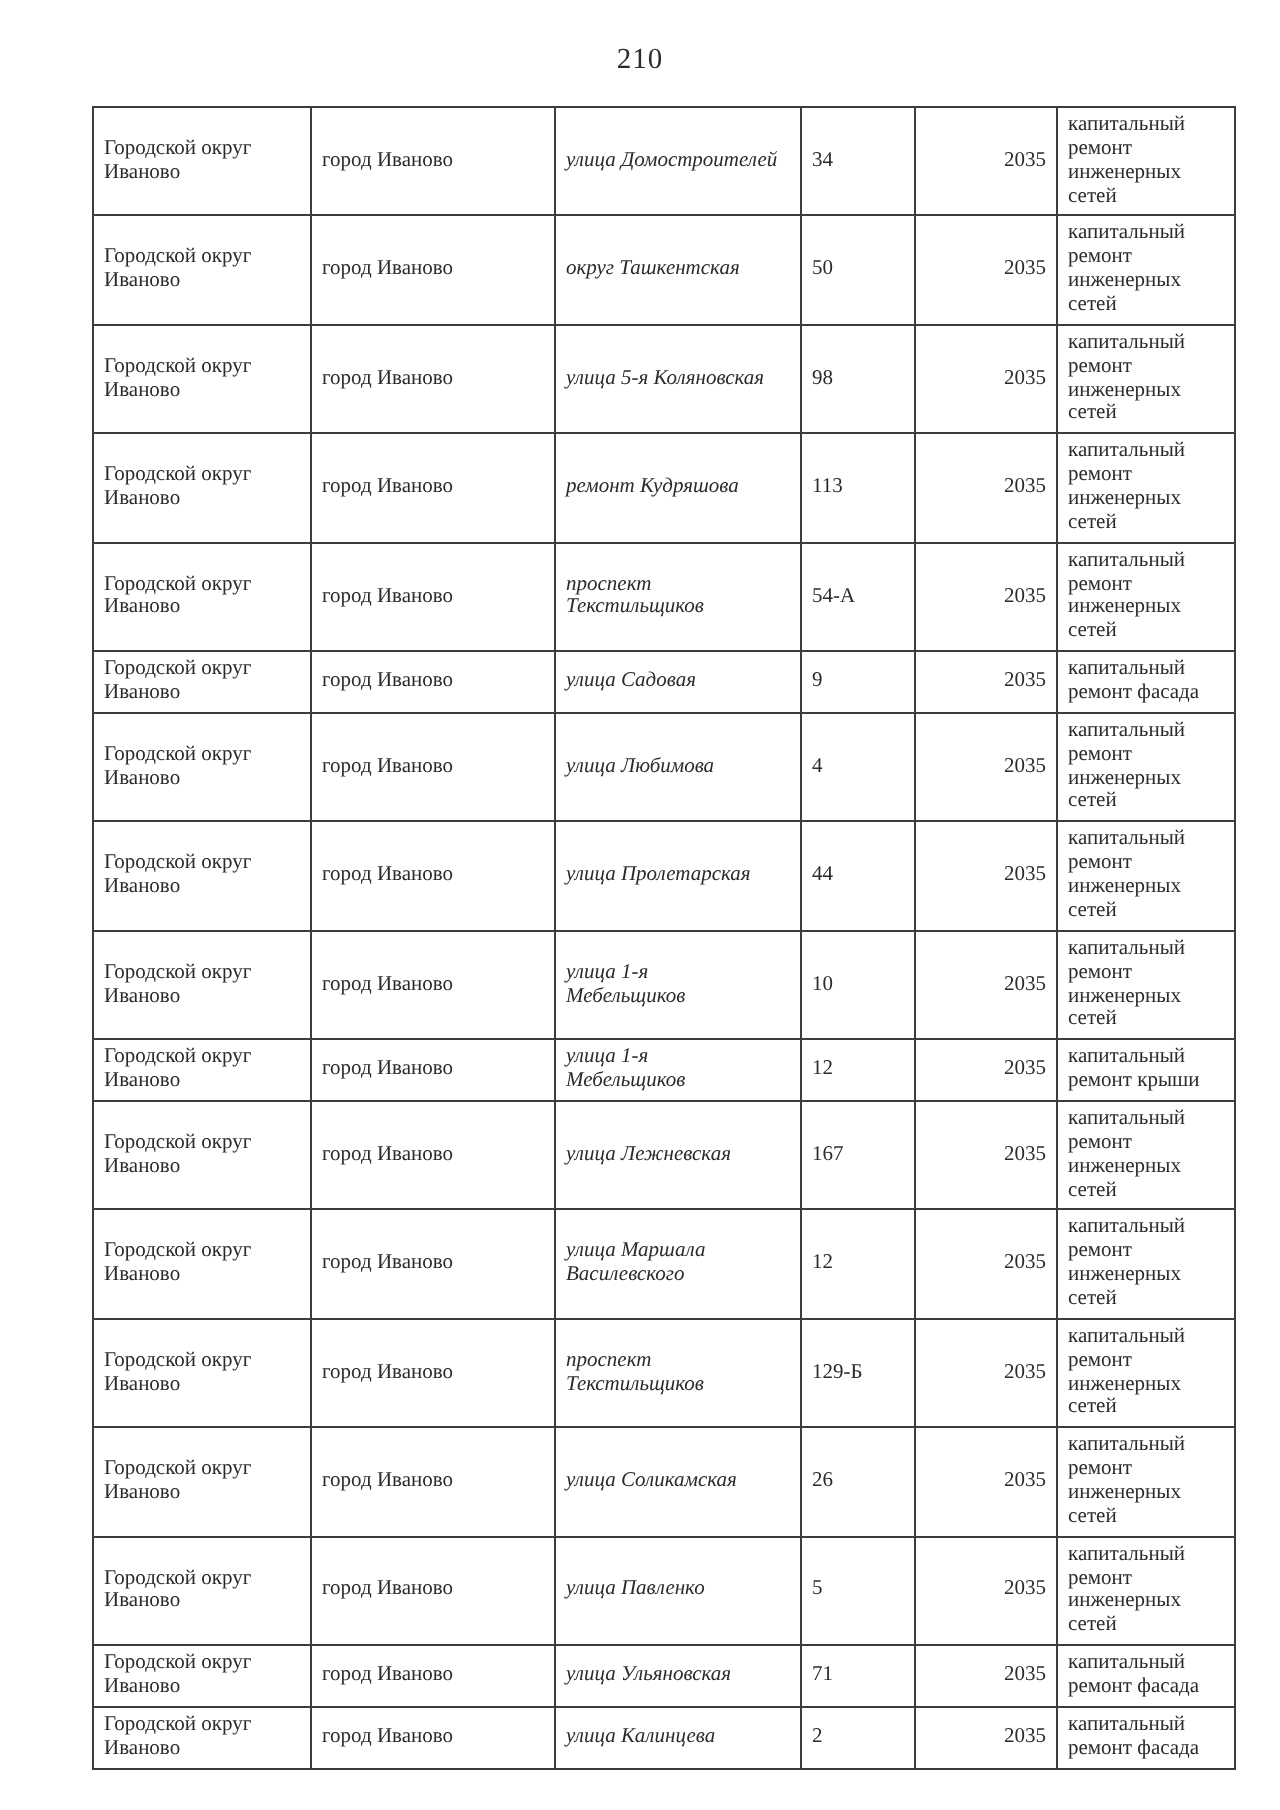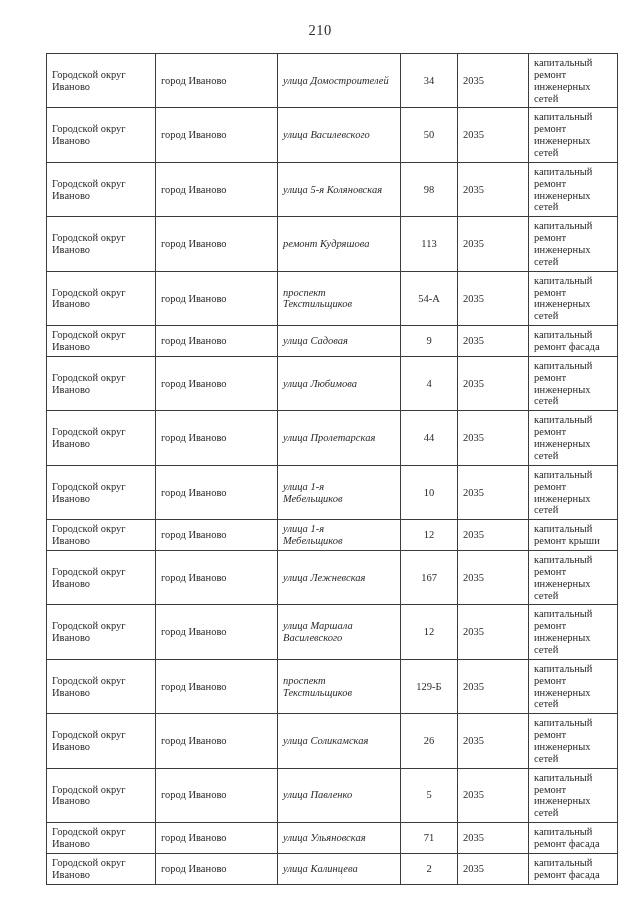--- a/index.html
+++ b/index.html
@@ -32,22 +32,22 @@
     vertical-align: middle;
     font-size: 10.5px;
     line-height: 1.13;
     color: #2b2b2b;
     white-space: pre-line;
     overflow: hidden;
   }
   td.c-district  { }
   td.c-settlement{ }
   td.c-street    { padding-right: 3px; font-style: italic; }
-  td.c-house     { text-align: center; }
-  td.c-year      { text-align: left; }
+  td.c-house     { text-align: left; }
+  td.c-year      { text-align: right; }
   td.c-work      { }
 </style>
 </head>
 <body>
 
 <div class="page-number">210</div>
 
 <table class="repair-table">
   <colgroup>
     <col style="width:109px">
@@ -68,21 +68,21 @@
     <td class="c-work">капитальный
 ремонт
 инженерных
 сетей</td>
   </tr>
 
   <tr>
     <td class="c-district">Городской округ
 Иваново</td>
     <td class="c-settlement">город Иваново</td>
-    <td class="c-street">улица Василевского</td>
+    <td class="c-street">округ Ташкентская</td>
     <td class="c-house">50</td>
     <td class="c-year">2035</td>
     <td class="c-work">капитальный
 ремонт
 инженерных
 сетей</td>
   </tr>
 
   <tr>
     <td class="c-district">Городской округ

